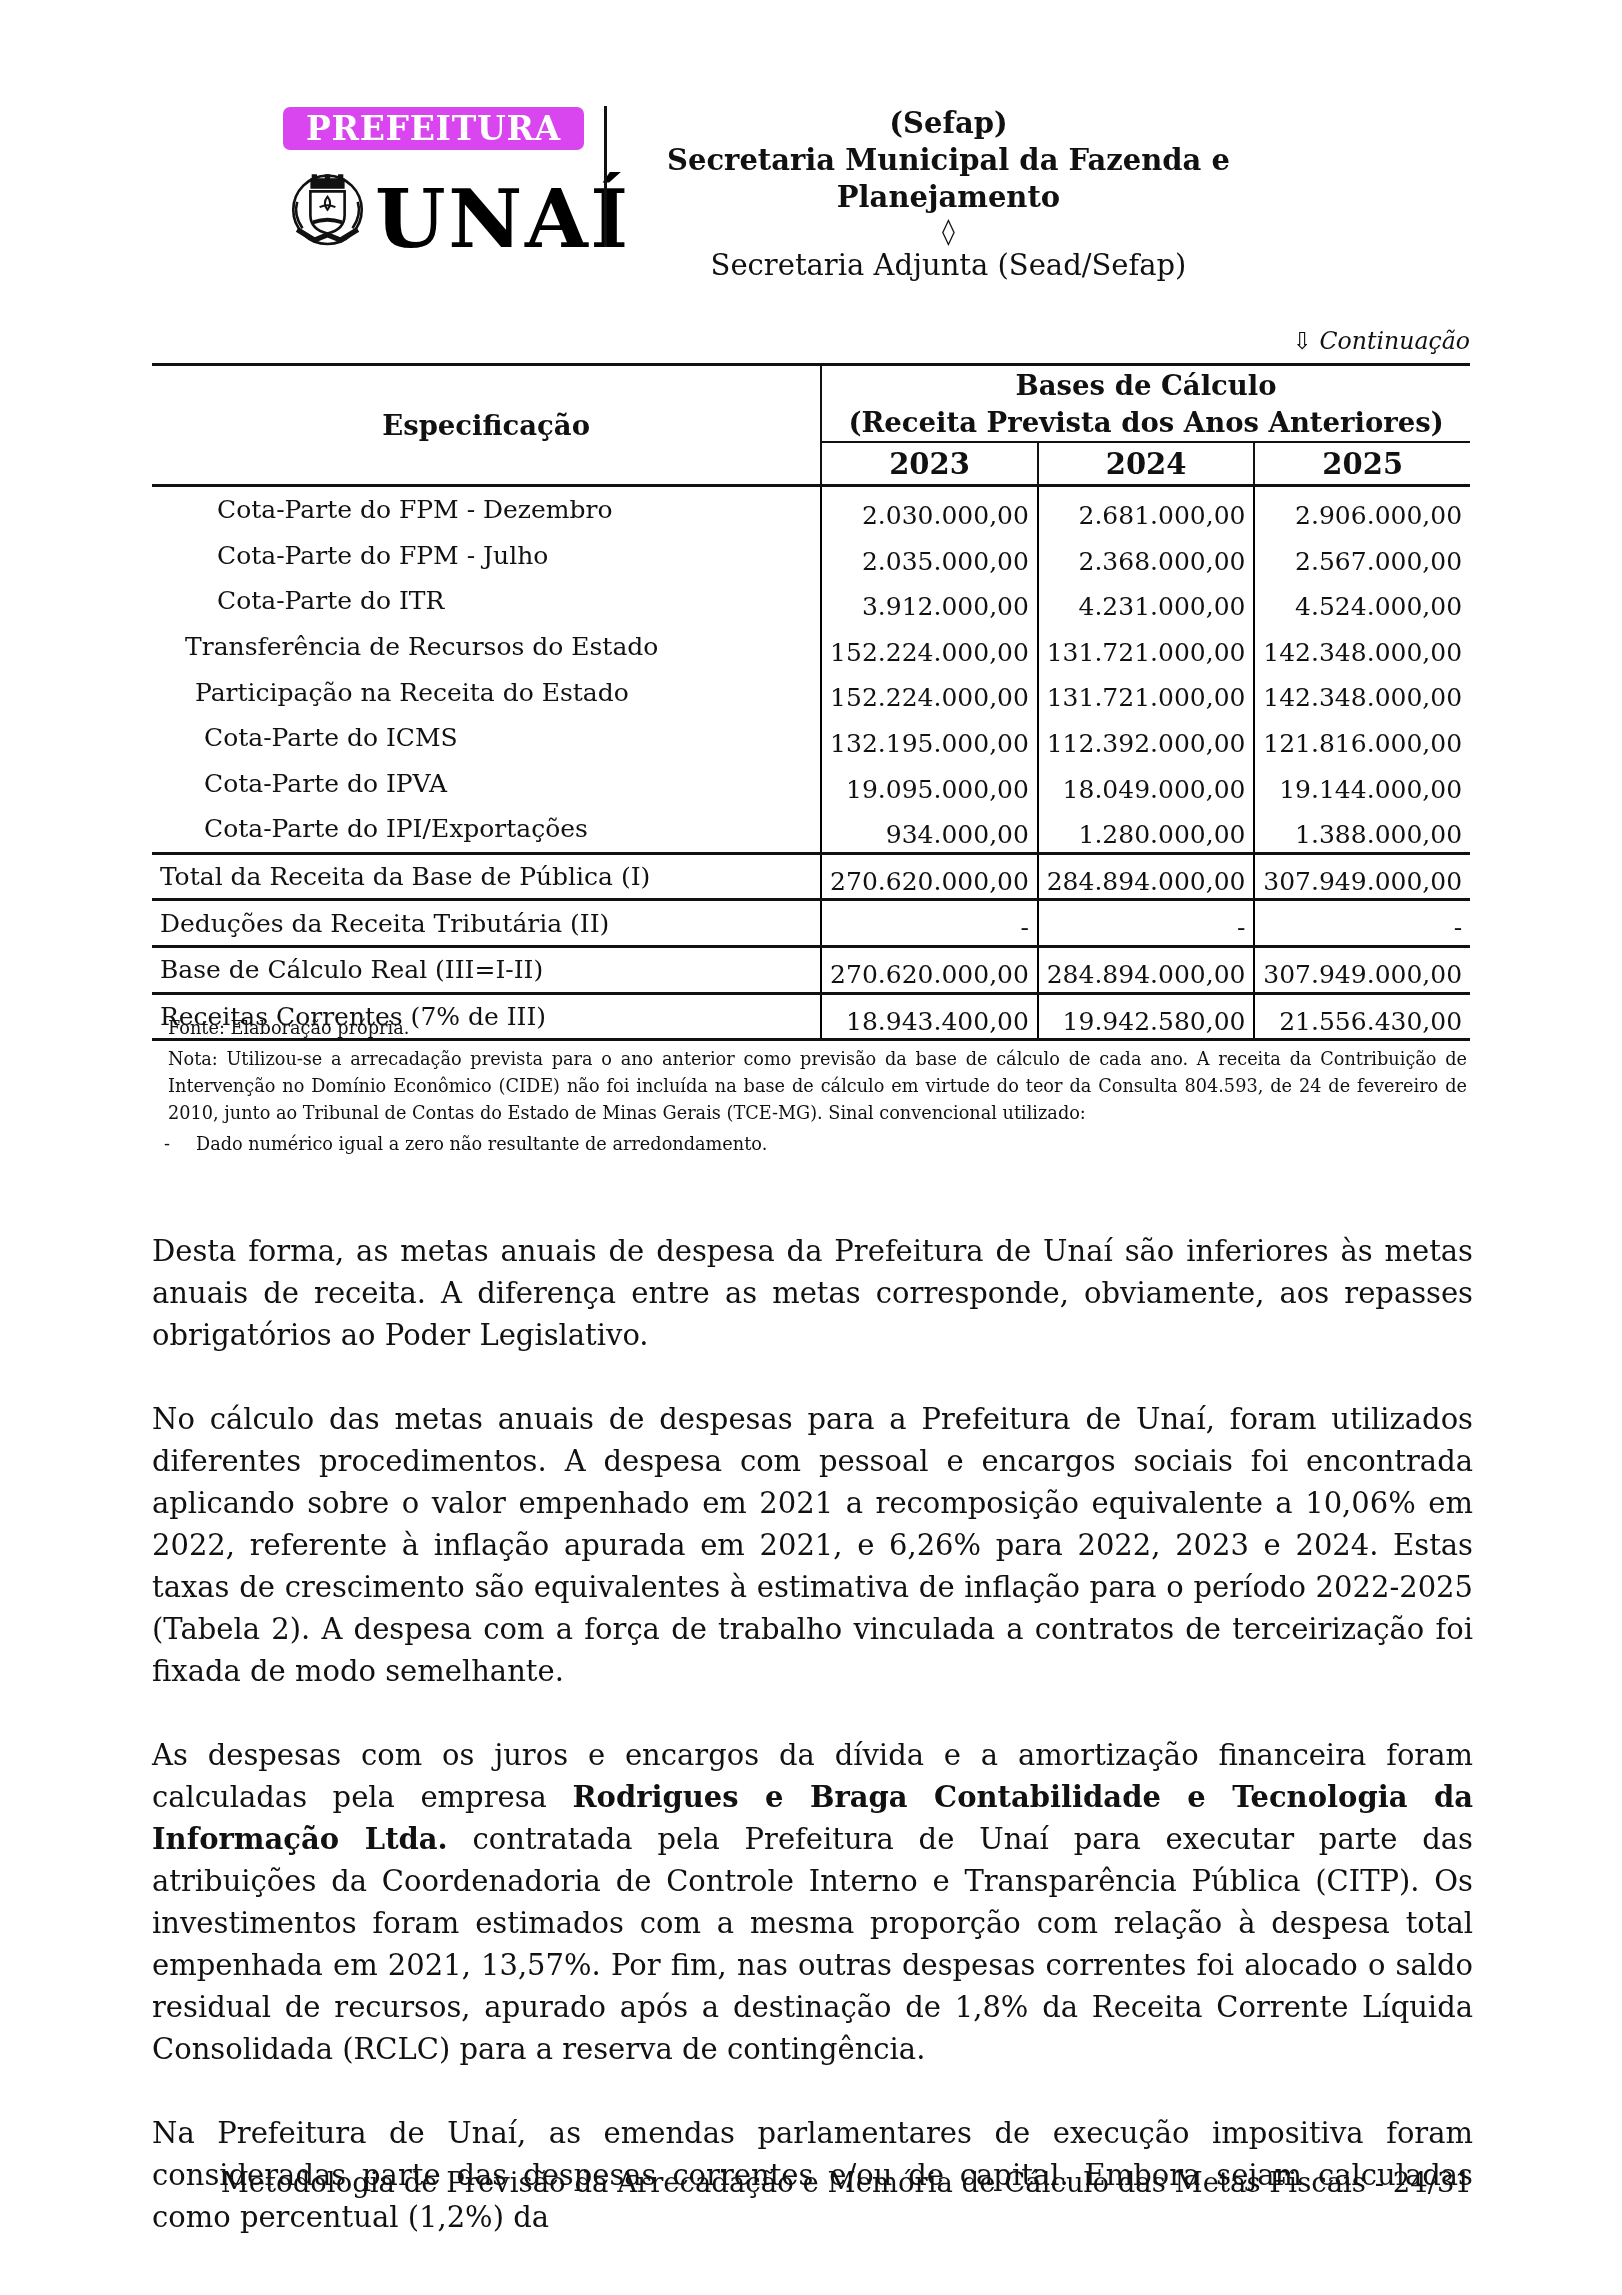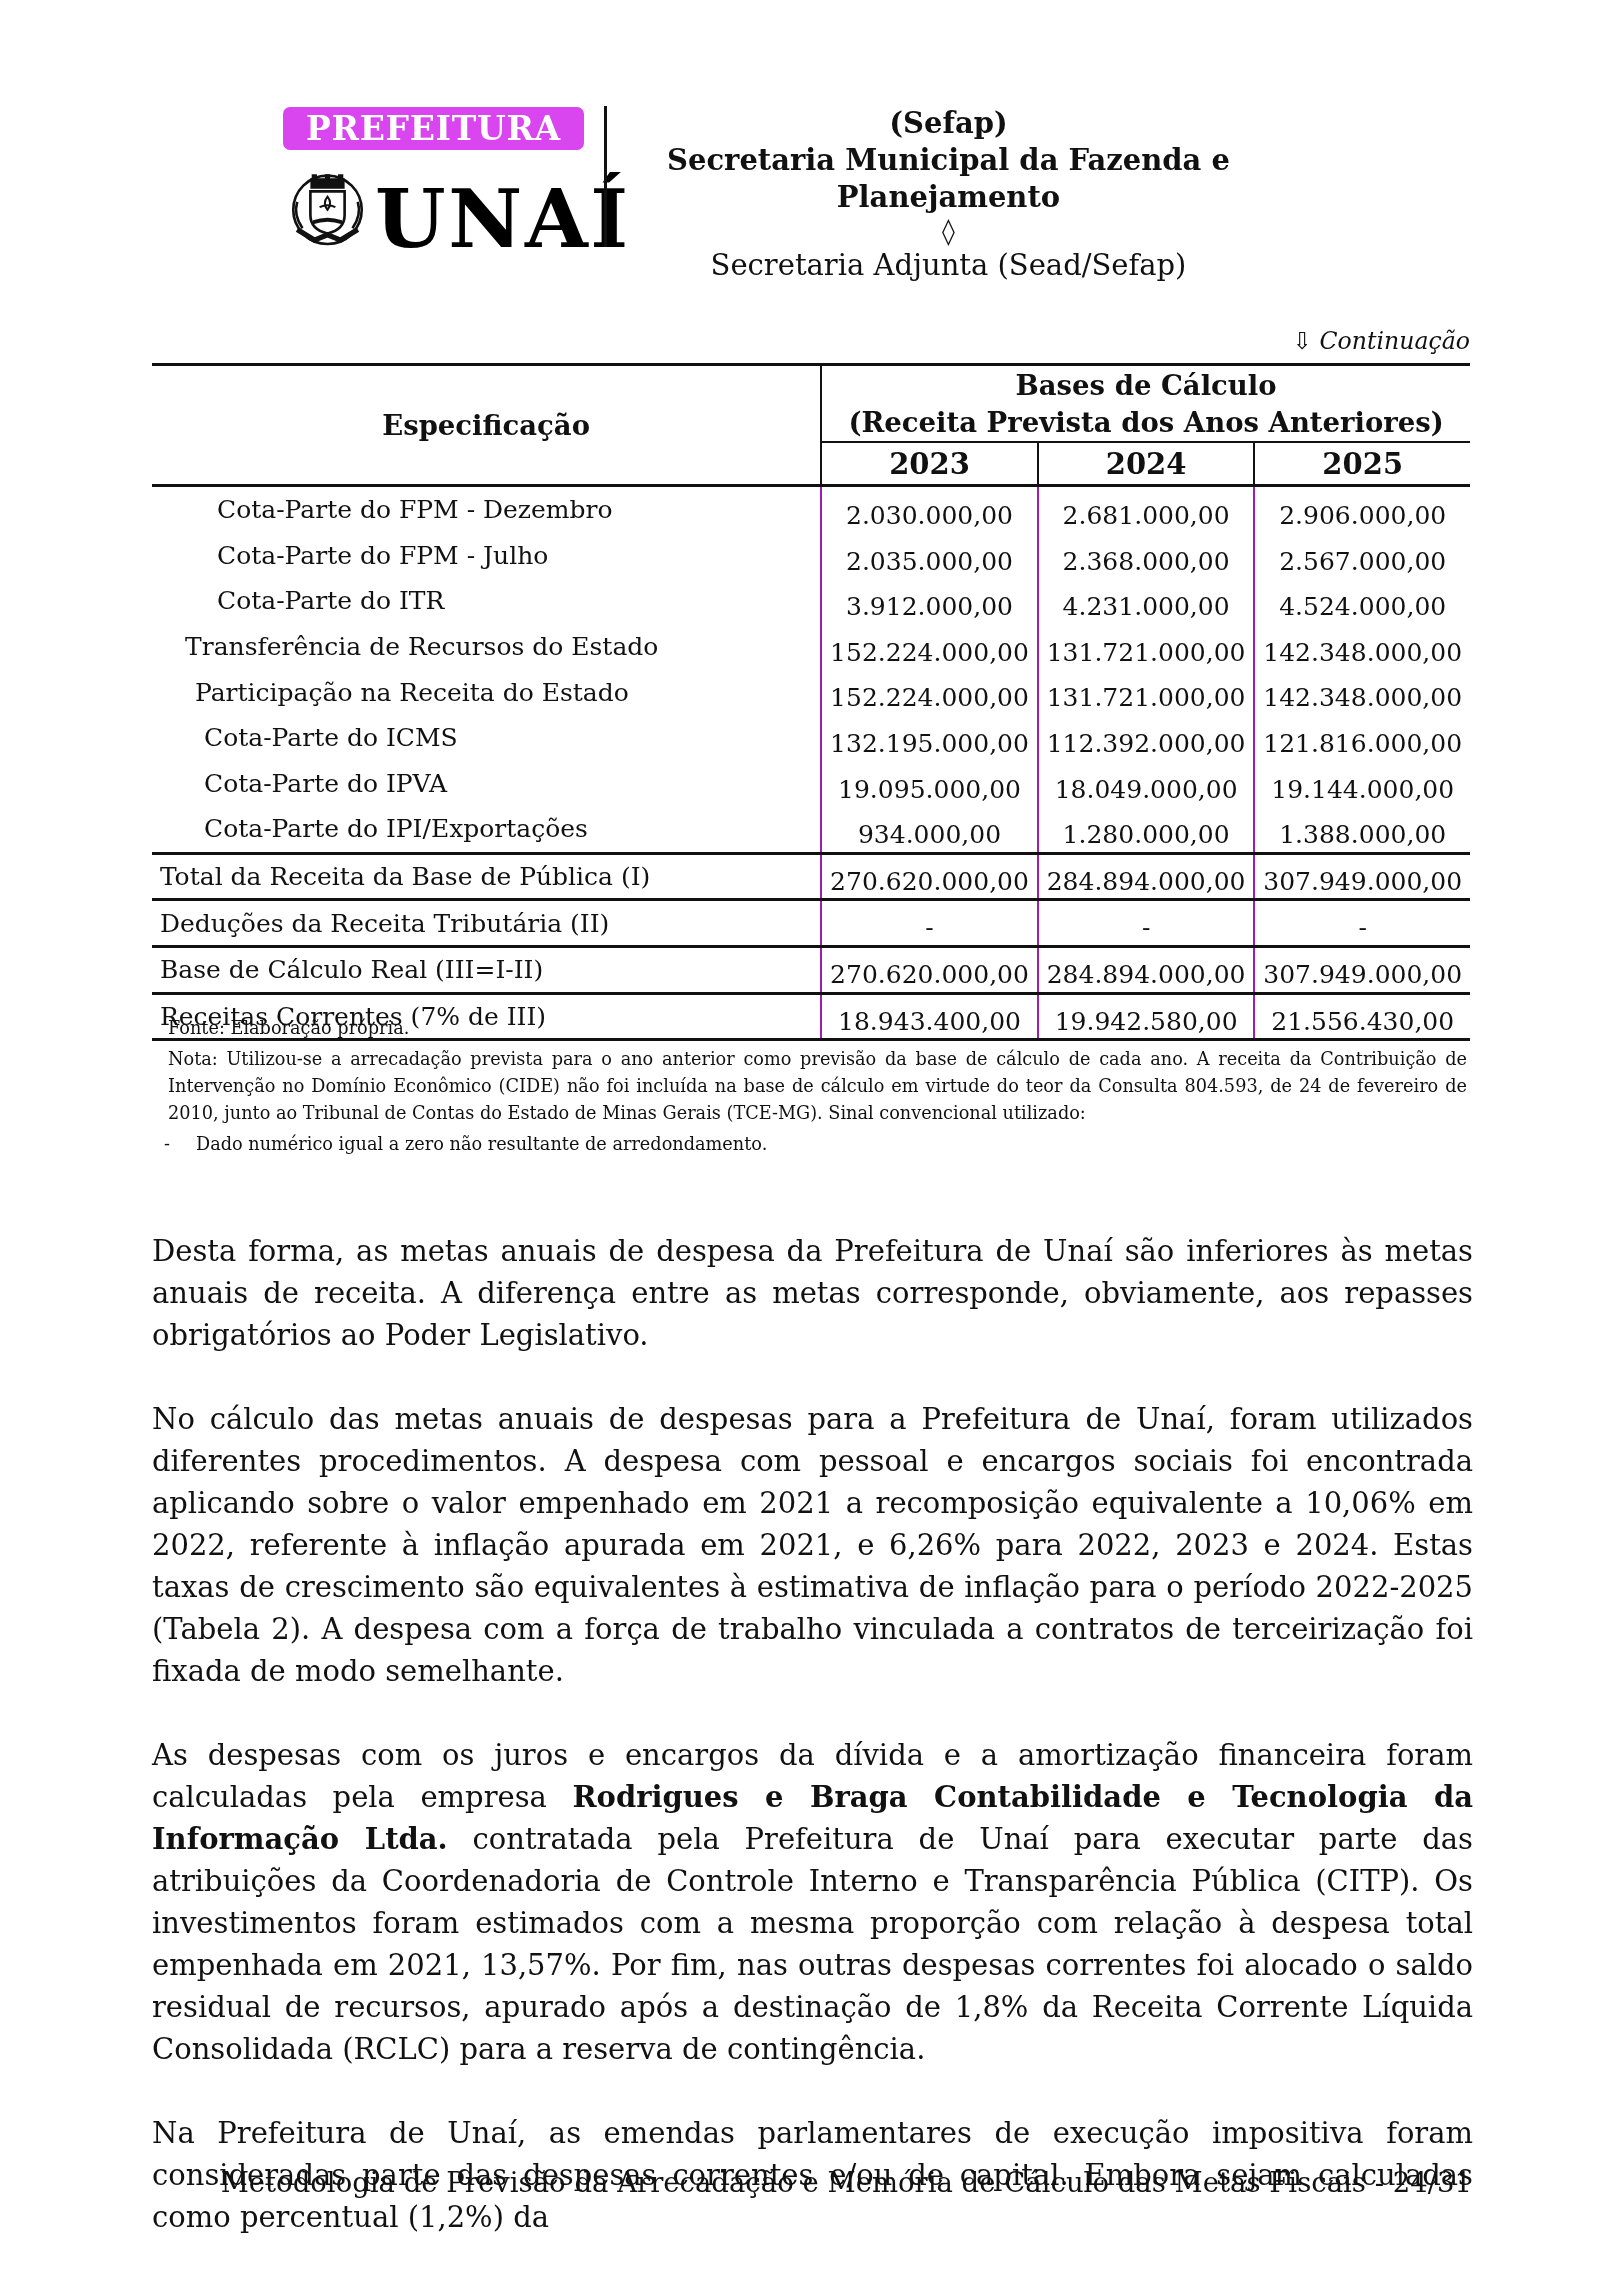--- a/index.html
+++ b/index.html
@@ -33,21 +33,21 @@
   table.bases {
     position: absolute; left: 152px; top: 363px; width: 1318px; border-collapse: collapse;
     font-family: "DejaVu Serif", serif; font-size: 25px;
   }
   table.bases th, table.bases td { padding: 0 7.9px; }
   table.bases thead tr.r1 th { border-top: 3.3px solid #111; }
   table.bases th { font-weight: bold; text-align: center; }
   th.spec { width: 667px; border-bottom: 3.3px solid #111; font-size: 27.5px; }
   th.group { border-left: 2px solid #111; border-bottom: 2.6px solid #111; height: 75px; line-height: 37px; font-size: 27.5px; }
   th.year { border-left: 2px solid #111; border-bottom: 3.3px solid #111; height: 41px; font-size: 29px; width: 196px; }
-  td.num { text-align: center; border-left: 2px solid #a21caf; white-space: nowrap; }
+  td.num { text-align: right; border-left: 2px solid #000000; white-space: nowrap; }
   tr.detail td { height: 43px; vertical-align: middle; }
   tr.detail td.num { vertical-align: bottom; padding-bottom: 2.6px; }
   tr.summary td { height: 41px; border-bottom: 3.3px solid #111; vertical-align: middle; }
   tr.summary td.num { vertical-align: bottom; padding-bottom: 2.6px; }
   tr.last-detail td { border-bottom: 3.3px solid #111; }
   .i1 { padding-left: 65px !important; }
   .i2 { padding-left: 52px !important; }
   .i3 { padding-left: 33px !important; }
   .i4 { padding-left: 43px !important; }
 

